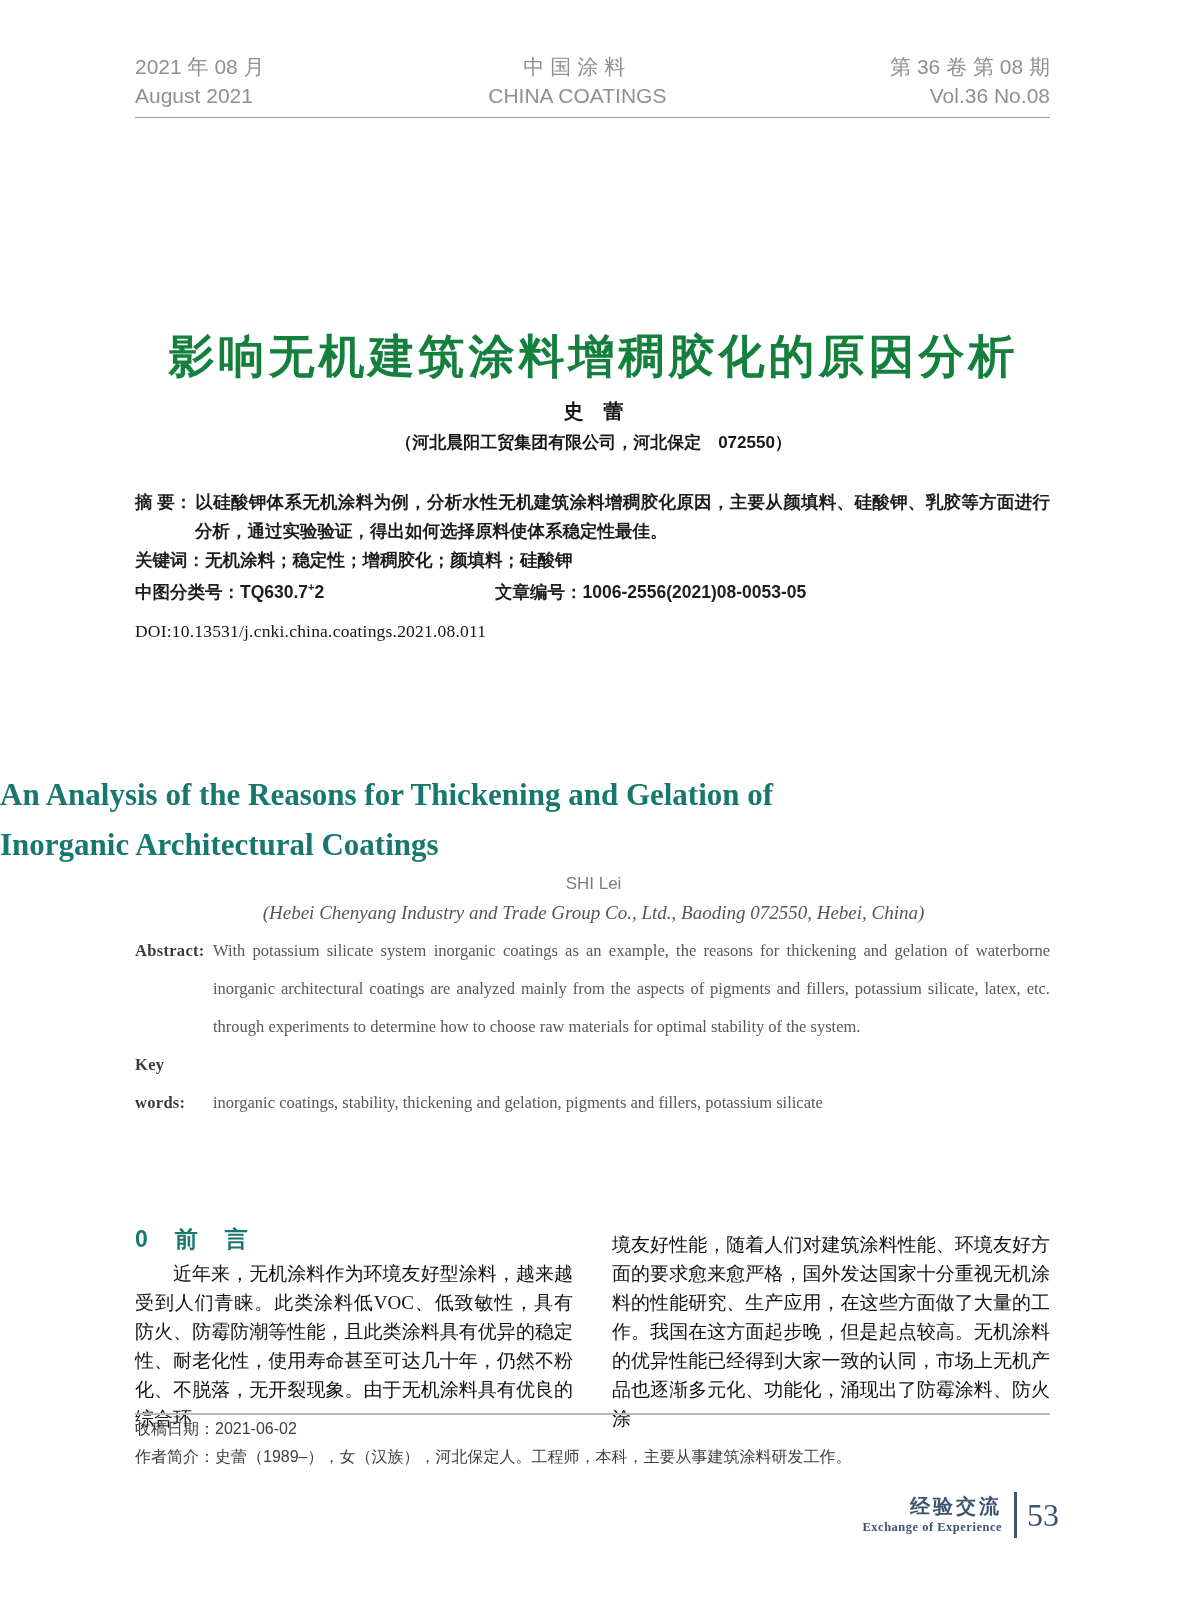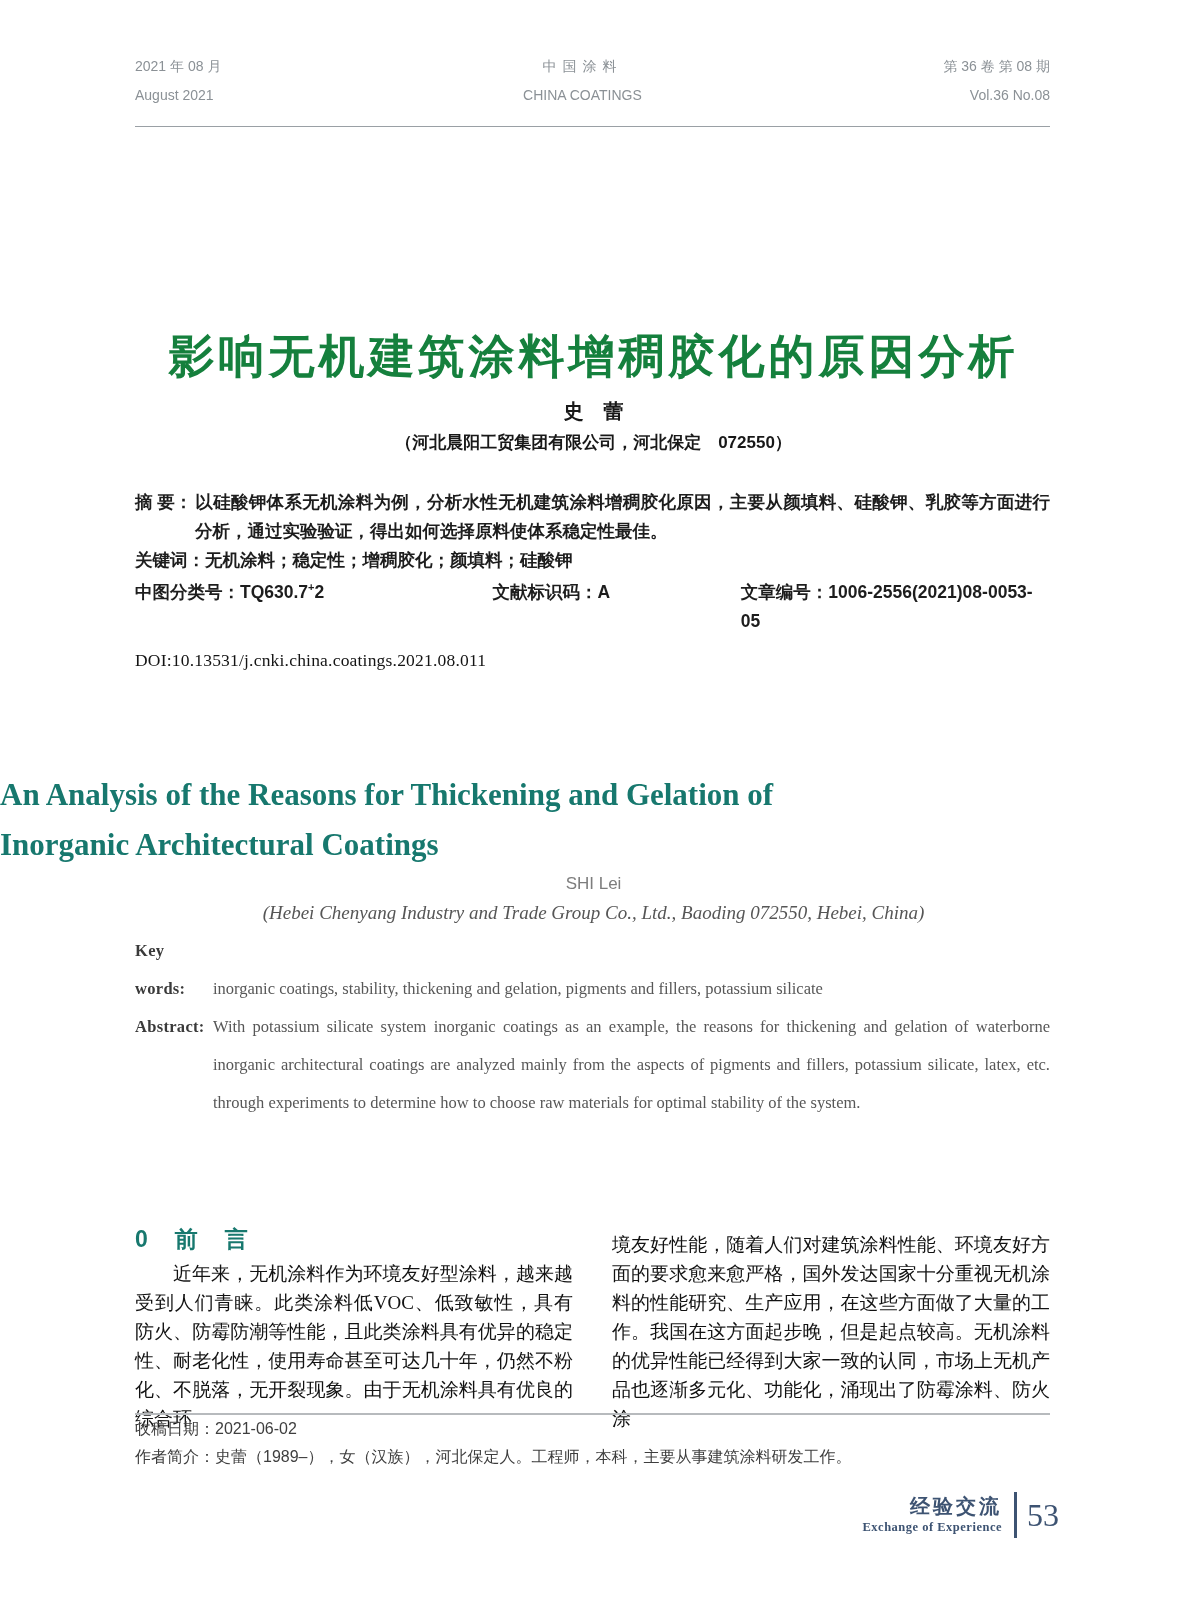--- a/index.html
+++ b/index.html
@@ -5,22 +5,22 @@
   html,body{margin:0;padding:0;}
   body{
     width:1187px;height:1600px;background:#ffffff;position:relative;
     font-family:"Liberation Sans","DejaVu Sans",sans-serif;color:#1f1f1f;
     overflow:hidden;
   }
   
   .header{
     position:absolute;left:135px;top:52px;width:915px;
     display:flex;justify-content:space-between;align-items:flex-start;
-    color:#8b9196;font-size:14px;line-height:29px;
-    padding-bottom:16px;border-bottom:1px solid #9aa0a5;
+    color:#8b9196;font-size:21px;line-height:29px;
+    padding-bottom:7px;border-bottom:1px solid #9aa0a5;
   }
   .h-col{white-space:nowrap;}
   .h-center{text-align:center;}
   .h-center .cn{letter-spacing:6px;}
   .h-right{text-align:right;}
   
   .title-cn{
     position:absolute;left:0;top:326px;width:100%;text-align:center;
     color:#15803d;font-size:46px;font-weight:bold;letter-spacing:4px;
   }
@@ -133,39 +133,38 @@
 
 <div class="meta">
   <p class="hang-cn">
     <span class="lbl">摘 要：</span><span>以硅酸钾体系无机涂料为例，分析水性无机建筑涂料增稠胶化原因，主要从颜填料、硅酸钾、乳胶等方面进行分析，通过实验验证，得出如何选择原料使体系稳定性最佳。</span>
   </p>
   <p class="kw-cn">
     <span>关键词：</span><span>无机涂料；稳定性；增稠胶化；颜填料；硅酸钾</span>
   </p>
   <div class="class-row">
     <span class="c1"><span>中图分类号：</span><span>TQ630.7</span><sup>+</sup><span>2</span></span>
-    <span class="c2"><span>文献标识码：</span><span>A</span></span>
     <span class="c3"><span>文章编号：</span><span>1006-2556(2021)08-0053-05</span></span>
   </div>
   <div class="doi">DOI:10.13531/j.cnki.china.coatings.2021.08.011</div>
 </div>
 
 <h2 class="title-en" style="margin:0;">
   <span>An Analysis of the Reasons for Thickening and Gelation of</span><br>
   <span>Inorganic Architectural Coatings</span>
 </h2>
 <div class="author-en">SHI Lei</div>
 <div class="affil-en">(Hebei Chenyang Industry and Trade Group Co., Ltd., Baoding 072550, Hebei, China)</div>
 
 <div class="meta-en">
   <p class="hang-en">
-    <span class="lbl">Key words:</span><span>inorganic coatings, stability, thickening and gelation, pigments and fillers, potassium silicate</span>
+    <span class="lbl">Abstract:</span><span>With potassium silicate system inorganic coatings as an example, the reasons for thickening and gelation of waterborne inorganic architectural coatings are analyzed mainly from the aspects of pigments and fillers, potassium silicate, latex, etc. through experiments to determine how to choose raw materials for optimal stability of the system.</span>
   </p>
   <p class="hang-en">
-    <span class="lbl">Abstract:</span><span>With potassium silicate system inorganic coatings as an example, the reasons for thickening and gelation of waterborne inorganic architectural coatings are analyzed mainly from the aspects of pigments and fillers, potassium silicate, latex, etc. through experiments to determine how to choose raw materials for optimal stability of the system.</span>
+    <span class="lbl">Key words:</span><span>inorganic coatings, stability, thickening and gelation, pigments and fillers, potassium silicate</span>
   </p>
 </div>
 
 <div class="sec-heading">0　前　言</div>
 <div class="body-col col-left">近年来，无机涂料作为环境友好型涂料，越来越受到人们青睐。此类涂料低VOC、低致敏性，具有防火、防霉防潮等性能，且此类涂料具有优异的稳定性、耐老化性，使用寿命甚至可达几十年，仍然不粉化、不脱落，无开裂现象。由于无机涂料具有优良的综合环</div>
 <div class="body-col col-right">境友好性能，随着人们对建筑涂料性能、环境友好方面的要求愈来愈严格，国外发达国家十分重视无机涂料的性能研究、生产应用，在这些方面做了大量的工作。我国在这方面起步晚，但是起点较高。无机涂料的优异性能已经得到大家一致的认同，市场上无机产品也逐渐多元化、功能化，涌现出了防霉涂料、防火涂</div>
 
 <div class="footnote">
   <p>
     <span>收稿日期：</span><span>2021-06-02</span>

